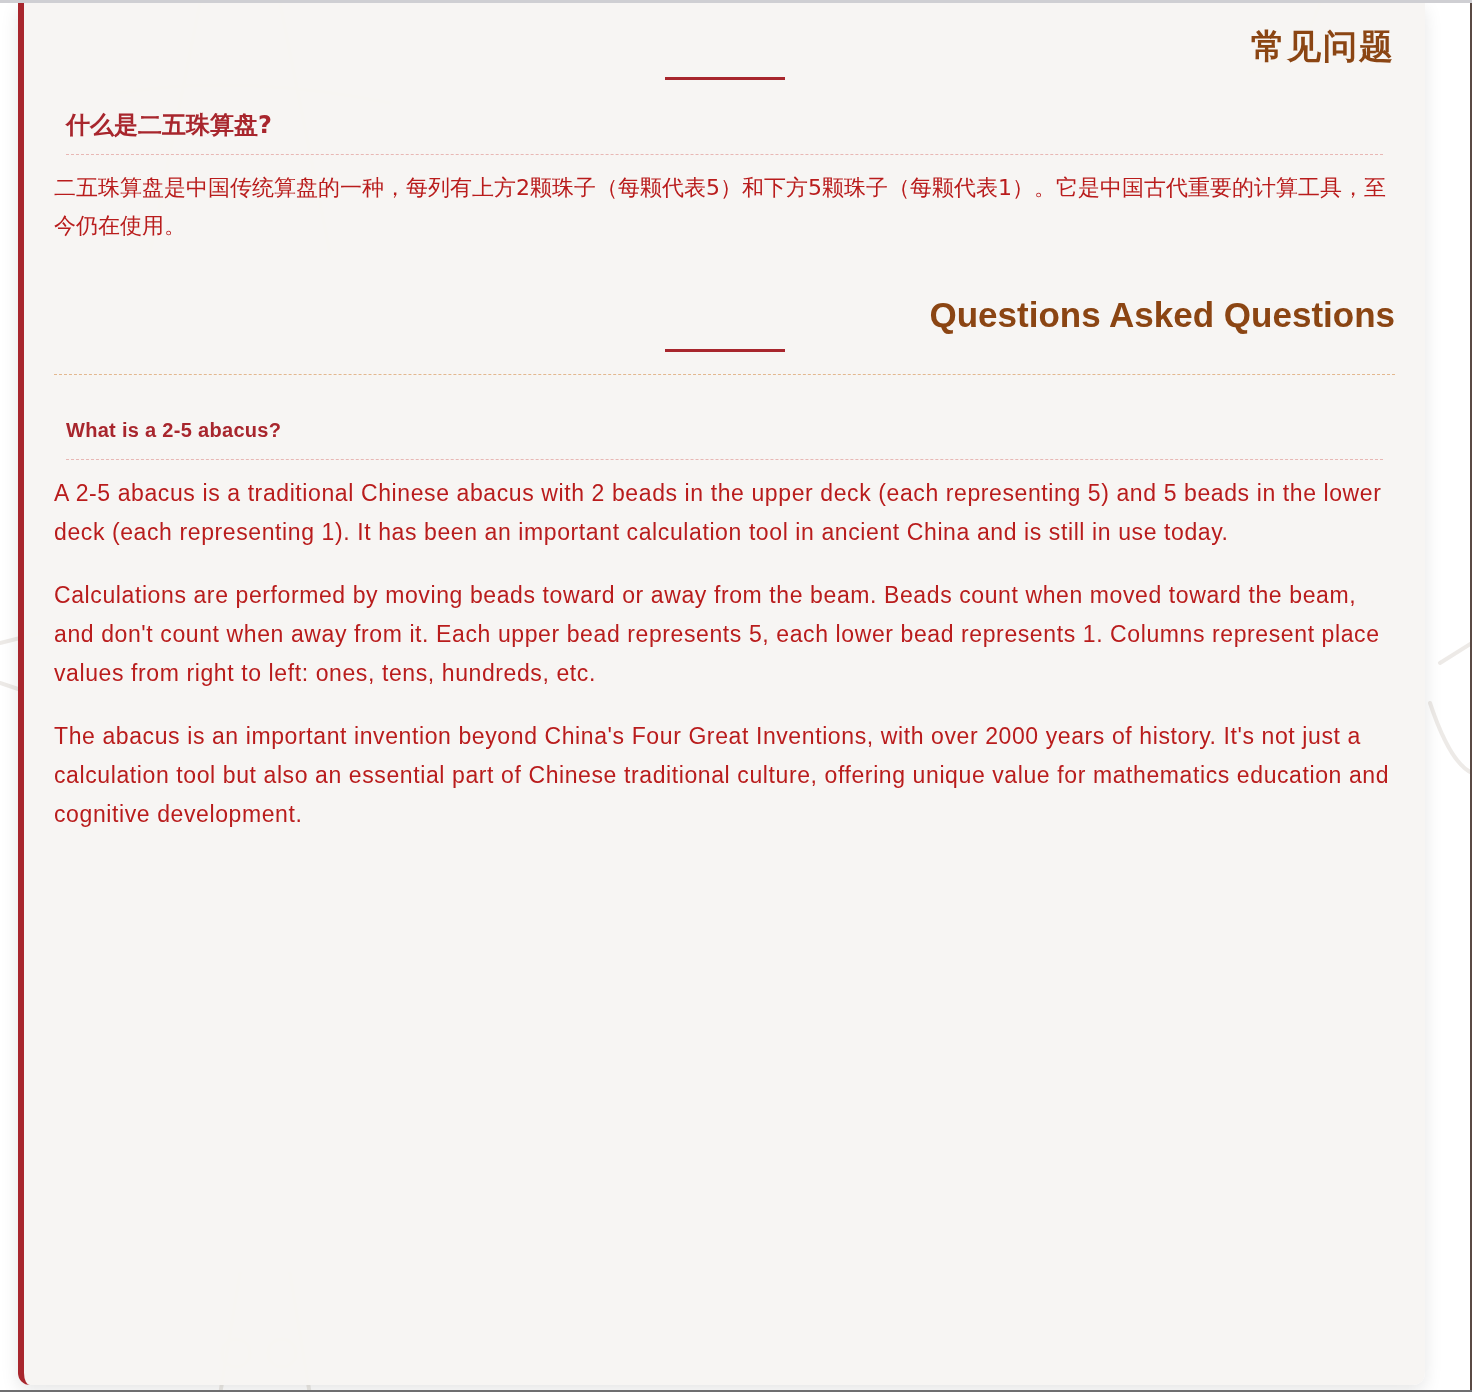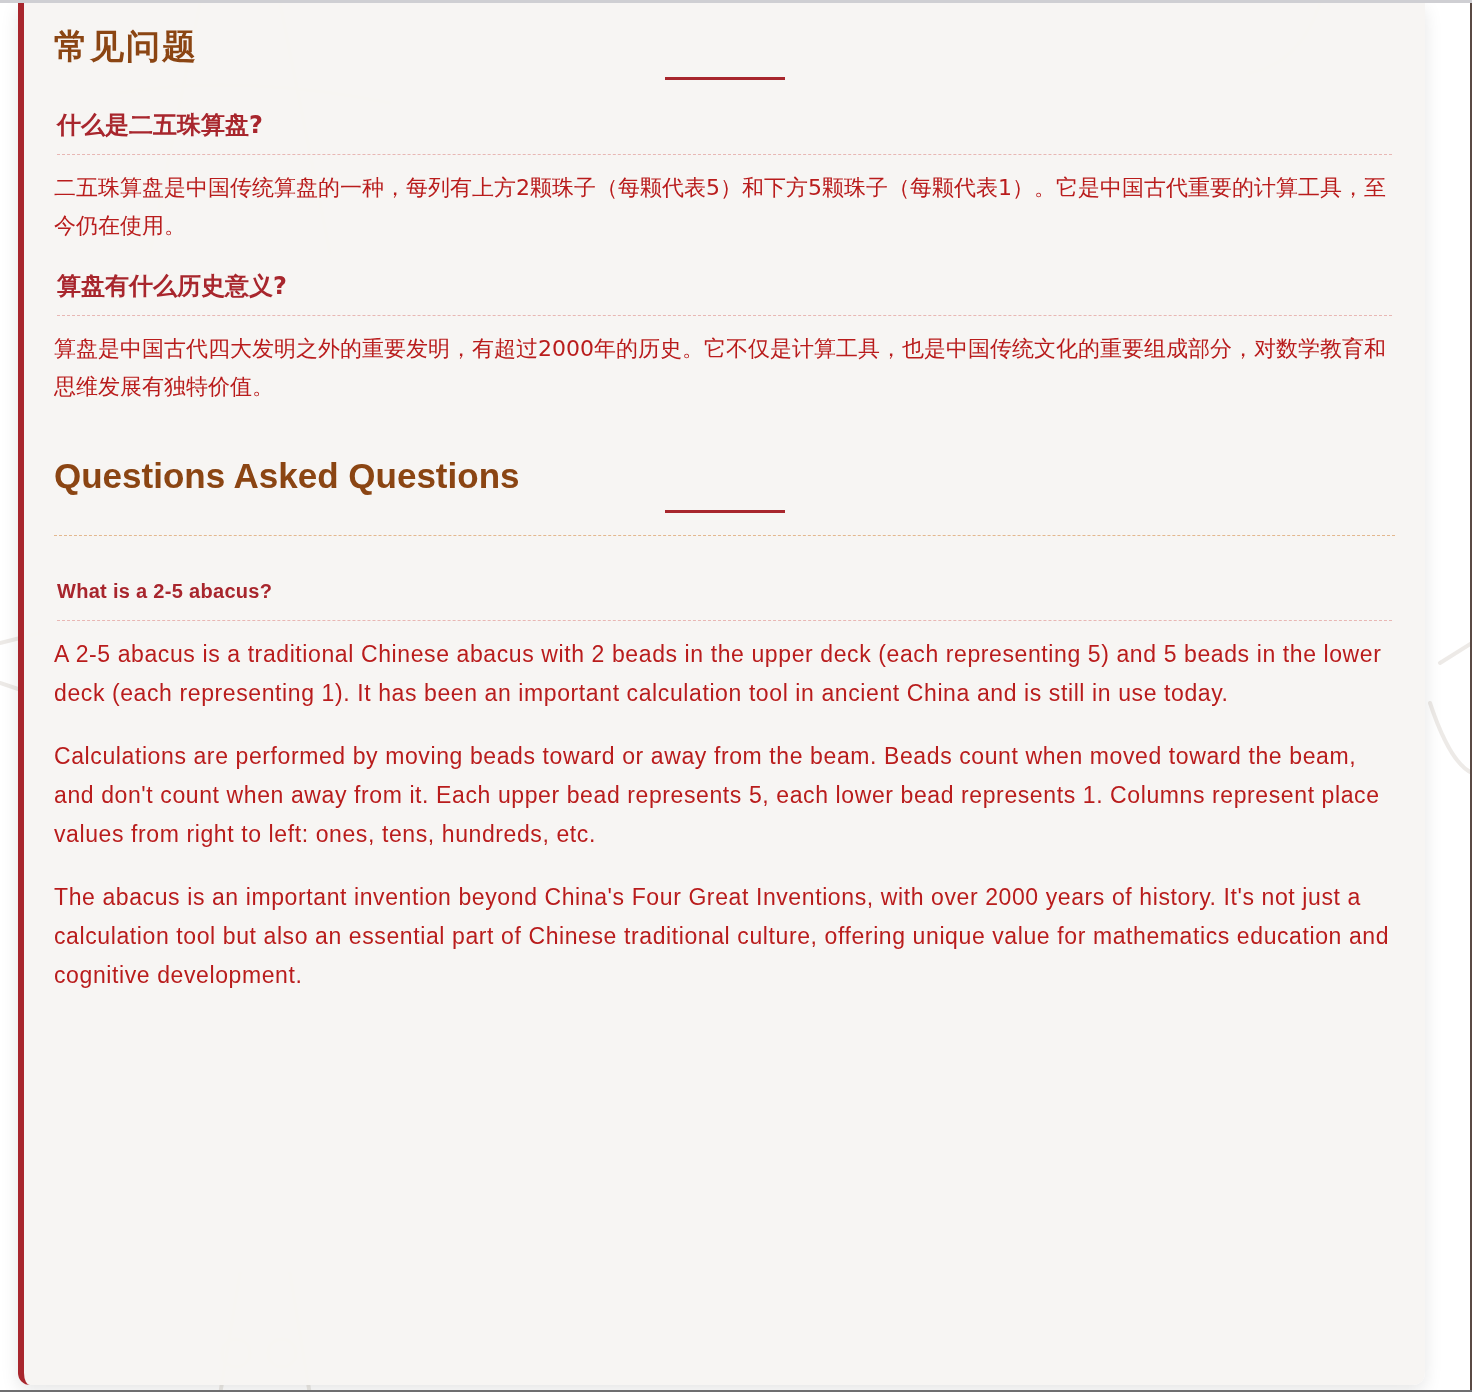--- a/index.html
+++ b/index.html
@@ -16,29 +16,29 @@
   .card {
     position: absolute; left: 18px; top: 0; width: 1407px; height: 1382px;
     background: rgba(247,245,242,0.96);
     border-left: 6px solid #a8262d;
     border-radius: 0 0 12px 12px;
     box-shadow: 0 6px 18px rgba(0,0,0,0.10);
     box-sizing: border-box;
     padding: 0 30px 0 30px;
   }
   .section-title {
-    text-align: left; color: #8b4513; font-weight: bold; margin: 0;
+    text-align: right; color: #8b4513; font-weight: bold; margin: 0;
   }
   .title-zh { font-size: 34px; padding-top: 22px; line-height: 42px; letter-spacing: 2px; }
   .title-en { font-size: 35px; padding-top: 0; line-height: 44px; font-family: "Liberation Sans", sans-serif; }
   .title-underline { width: 120px; height: 3px; background: #a8262d; margin: 10px auto 0; }
   .faq-block { margin-top: 24px; }
   .q {
     color: #a8262d; font-weight: bold; font-size: 24px; line-height: 34px;
-    padding-bottom: 12px; border-bottom: 1px dashed #e8b7b4; margin: 3px;
+    padding-bottom: 12px; border-bottom: 1px dashed #e8b7b4; margin: 12px;
   }
   .q.en { font-family: Liberation Sans, sans-serif; font-size: 20px; letter-spacing: 0.3px; }
   .a {
     color: #b91c1c; font-size: 22px; line-height: 38px; margin: 14px 0 0 0;
   }
   .a.en { font-family: "Liberation Sans", sans-serif; font-size: 23px; letter-spacing: 0.6px; line-height: 39px; }
   .en-sep { border-bottom: 1px dashed #e3b88f; margin-top: 22px; }
 </style>
 </head>
 <body>
@@ -57,24 +57,20 @@
 
 <div class="card">
   <section>
     <h2 class="section-title title-zh">常见问题</h2>
     <div class="title-underline"></div>
 
     <div class="faq-block" style="margin-top:28px;">
       <h3 class="q">什么是二五珠算盘?</h3>
       <p class="a">二五珠算盘是中国传统算盘的一种，每列有上方2颗珠子（每颗代表5）和下方5颗珠子（每颗代表1）。它是中国古代重要的计算工具，至今仍在使用。</p>
     </div>
-    <div class="faq-block">
-      <h3 class="q">算盘有什么历史意义?</h3>
-      <p class="a">算盘是中国古代四大发明之外的重要发明，有超过2000年的历史。它不仅是计算工具，也是中国传统文化的重要组成部分，对数学教育和思维发展有独特价值。</p>
-    </div>
   </section>
 
   <section style="margin-top:48px;">
     <h2 class="section-title title-en">Questions Asked Questions</h2>
     <div class="title-underline" style="margin-top:12px;"></div>
     <div class="en-sep"></div>
 
     <div class="faq-block" style="margin-top:38px;">
       <h3 class="q en">What is a 2-5 abacus?</h3>
       <p class="a en">A 2-5 abacus is a traditional Chinese abacus with 2 beads in the upper deck (each representing 5) and 5 beads in the lower deck (each representing 1). It has been an important calculation tool in ancient China and is still in use today.</p>

